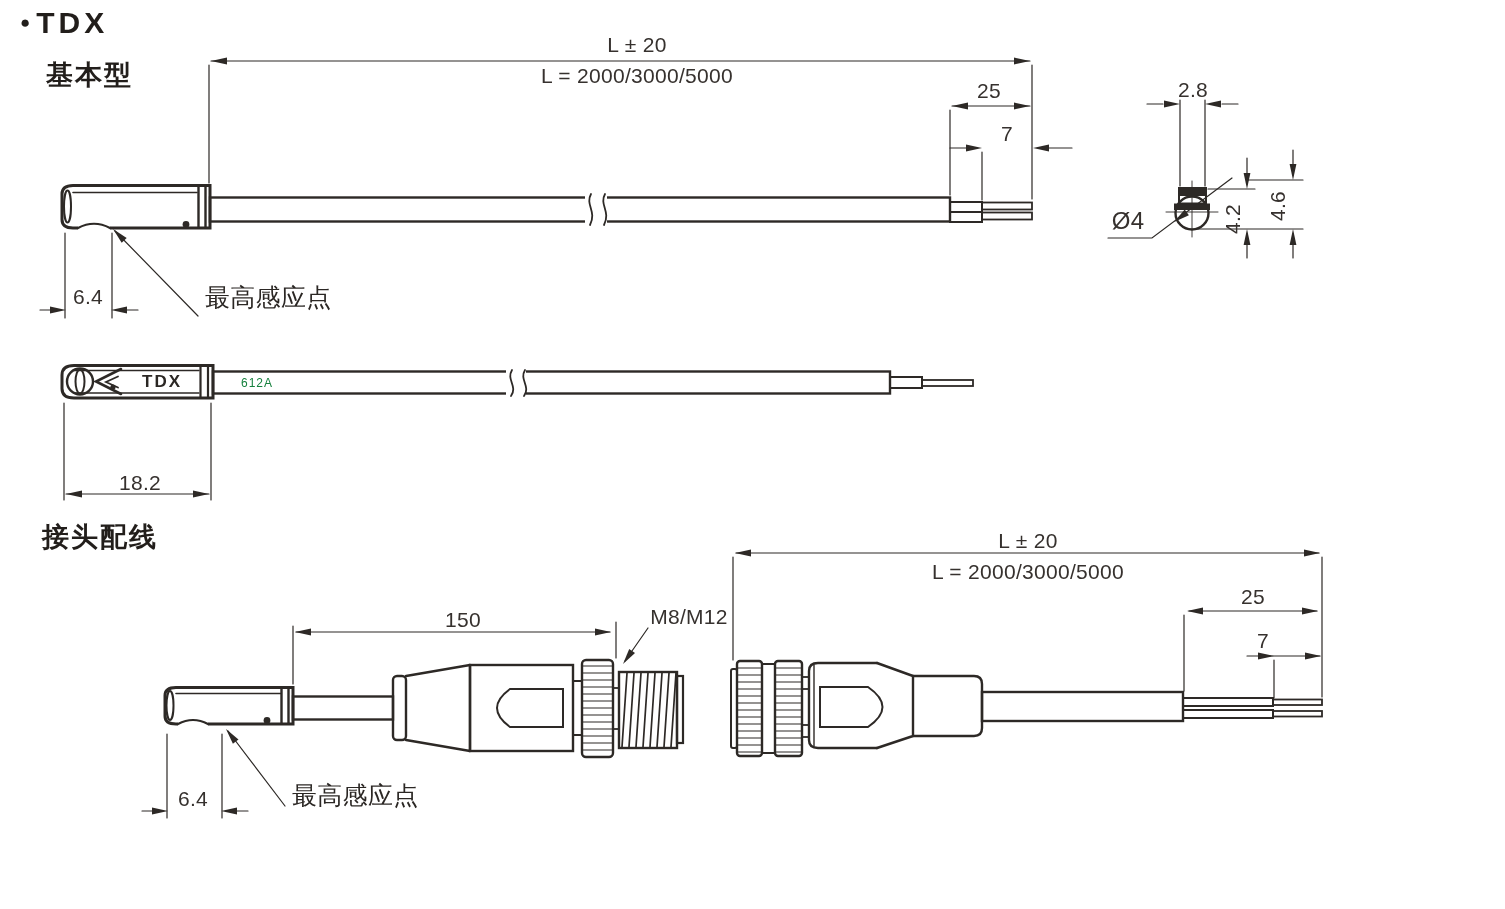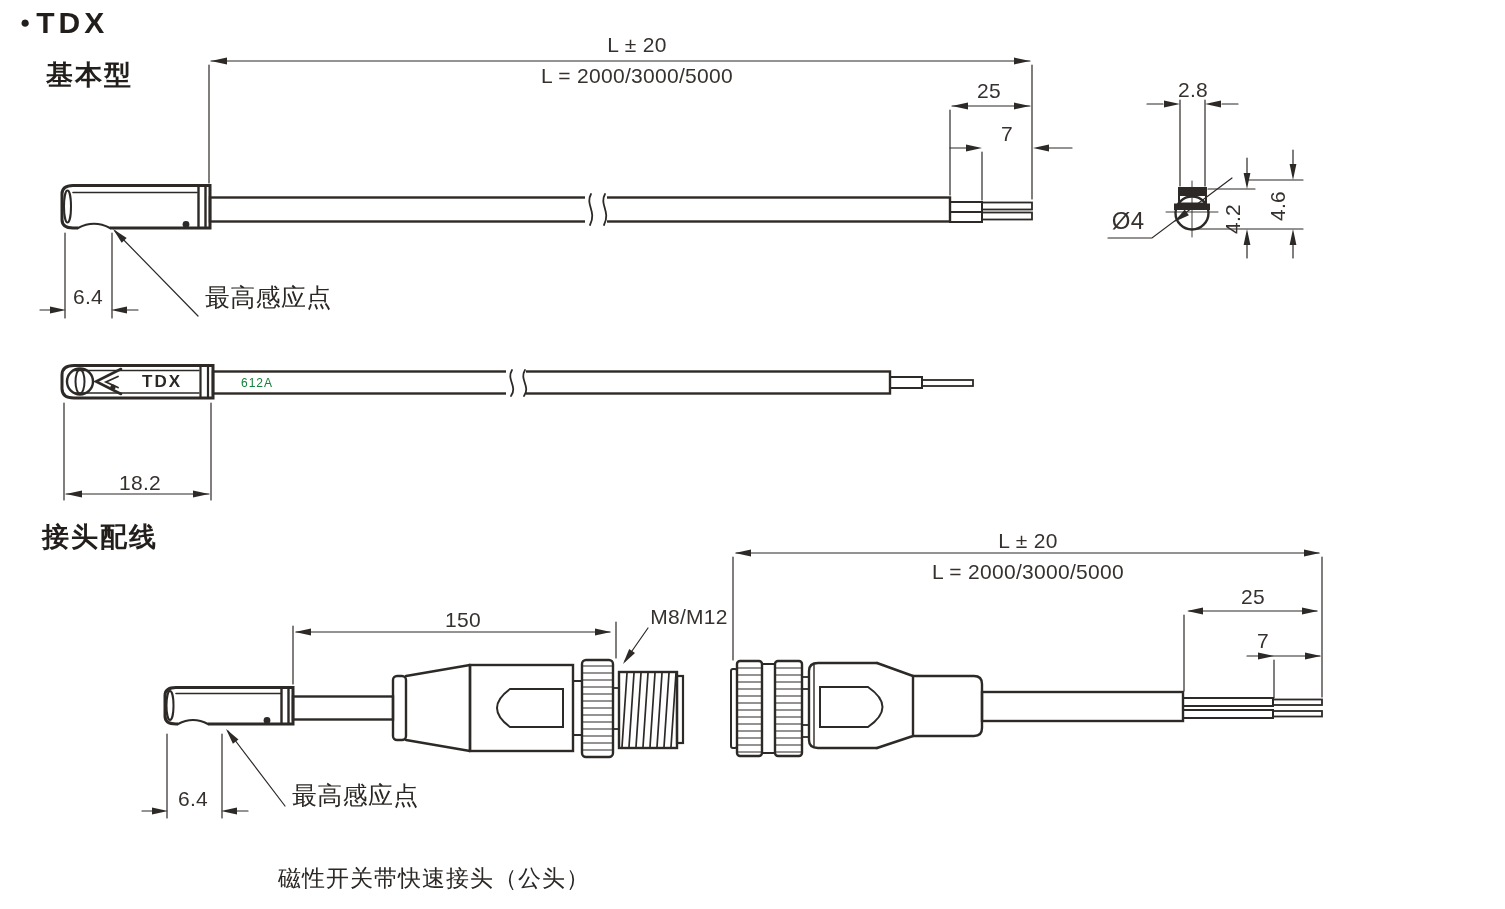--- a/index.html
+++ b/index.html
@@ -235,20 +235,19 @@
 <div class="txt rot" style="left:1278px;top:206px;">4.6</div>
 
 <div class="txt brand" style="left:162px;top:382px;">TDX</div>
 <div class="txt marking" style="left:257px;top:383px;">612A</div>
 <div class="txt" style="left:140px;top:483px;">18.2</div>
 
 <div class="txt" style="left:423px;top:620px;margin-left:40px;">150</div>
 <div class="txt" style="left:689px;top:617px;text-align:center;">M8/M12</div>
 <div class="txt" style="left:193px;top:799px;">6.4</div>
 <div class="txt left" style="left:292px;top:795px;font-size:25px;color:#2b2724;">最高感应点</div>
-<div class="txt caption" style="left:434px;top:878px;">磁性开关带快速接头（公头）</div>
 
 <div class="txt" style="left:1028px;top:541px;">L ± 20</div>
 <div class="txt" style="left:1028px;top:572px;">L = 2000/3000/5000</div>
 <div class="txt" style="left:1253px;top:597px;">25</div>
 <div class="txt" style="left:1263px;top:641px;">7</div>
 
 </div>
 
 </body></html>

